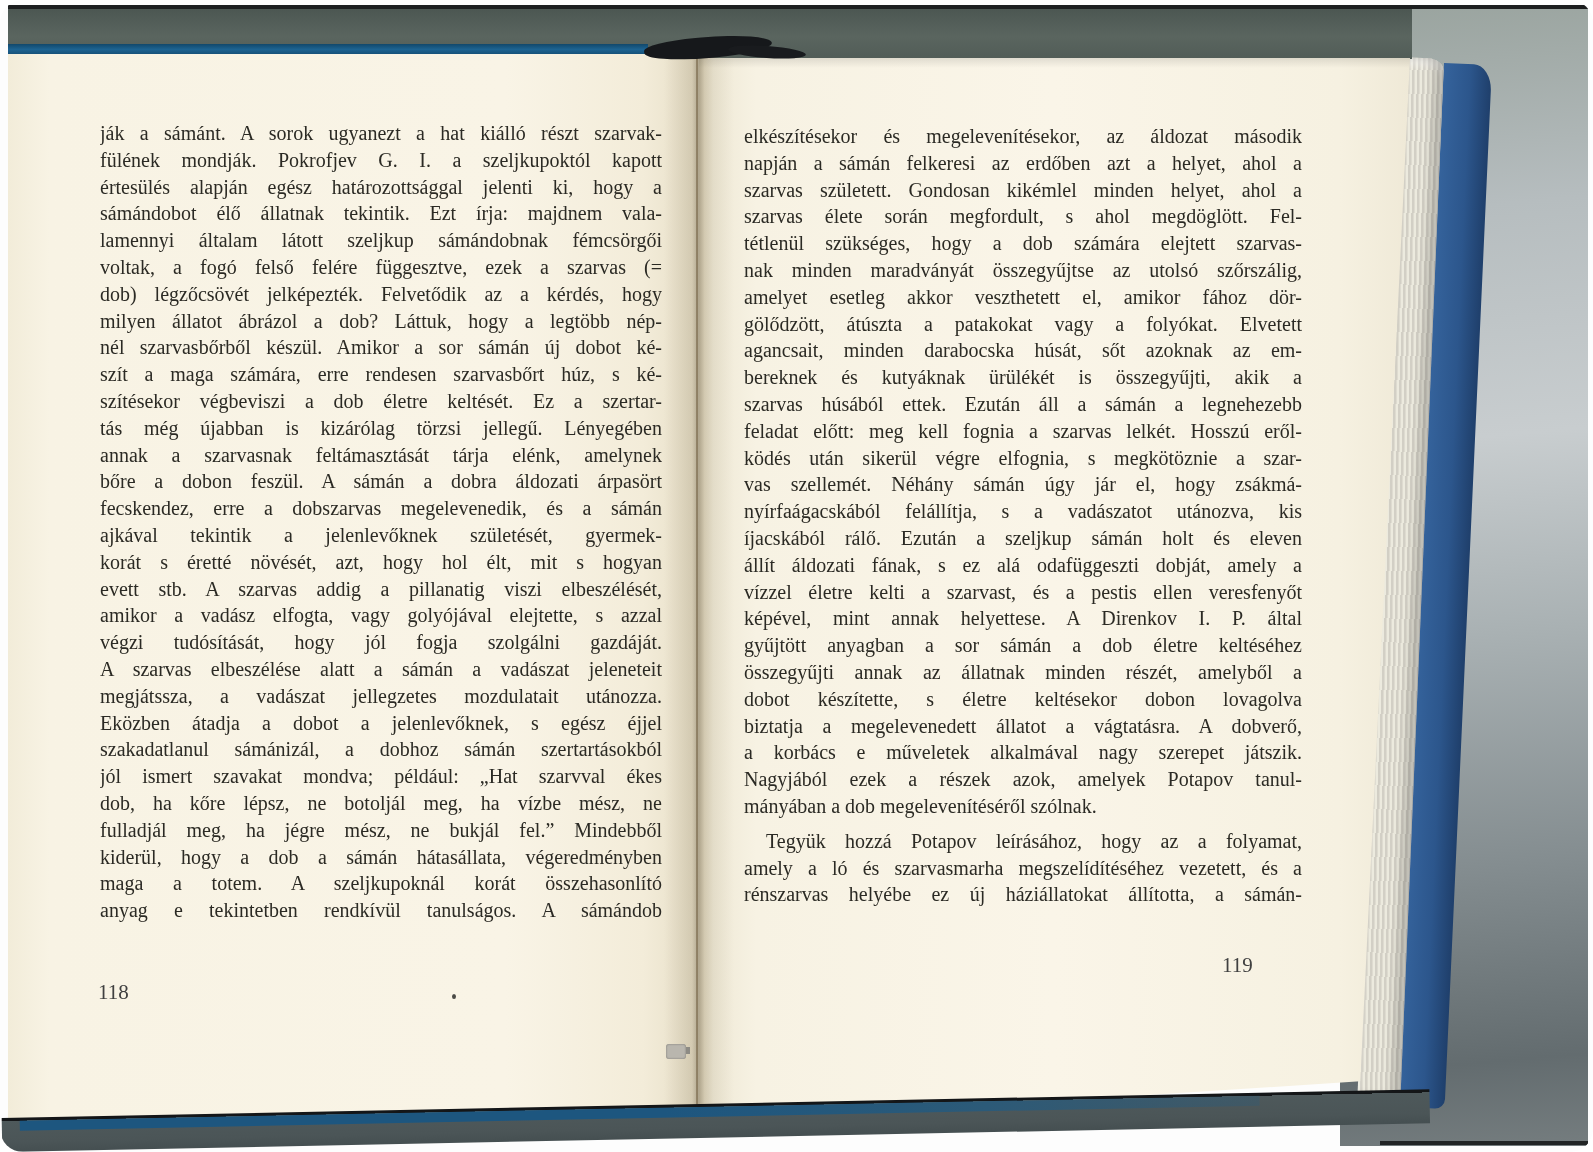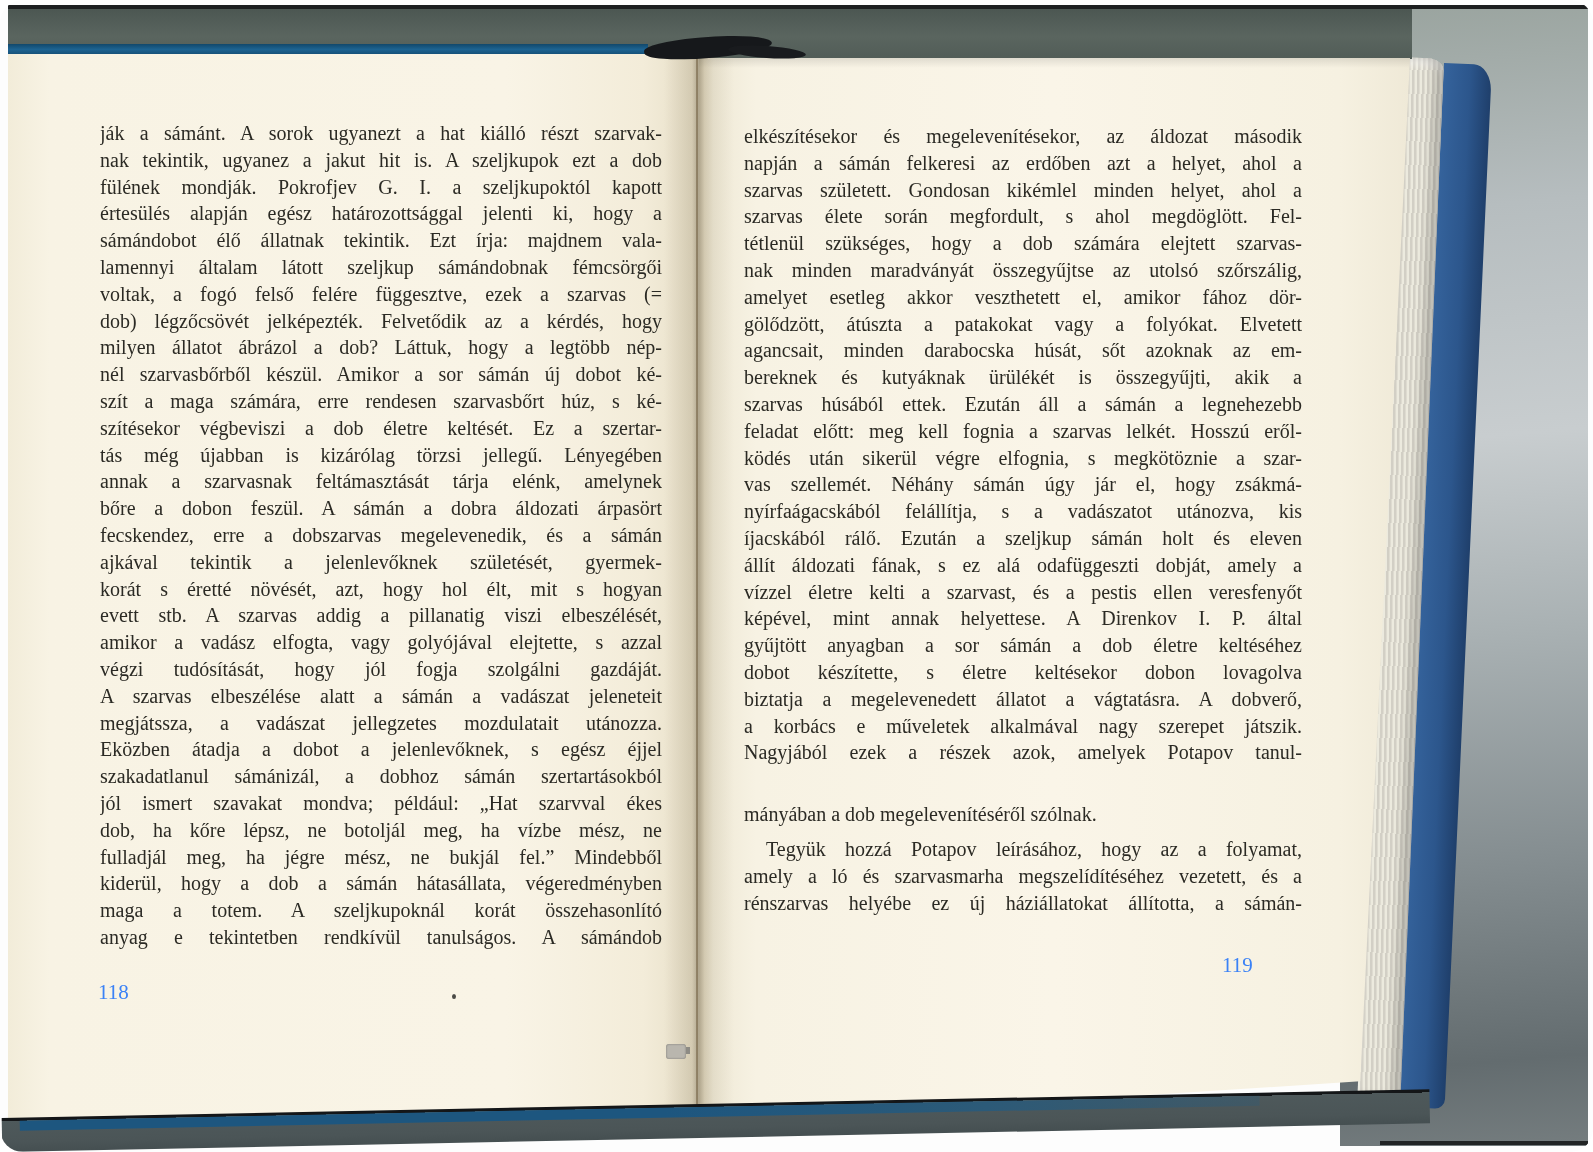--- a/index.html
+++ b/index.html
@@ -50,25 +50,25 @@
     transform-origin:0 50%;transform:rotate(-1.15deg);
     background:linear-gradient(180deg,#141618 0,#141618 3px,#4e595b 3px,#4b5557 70%,#454f51 100%);}
   .bottom-band .teal{position:absolute;left:18px;top:3px;width:1240px;height:10px;
     background:linear-gradient(90deg,#1d567f 0%,#1d567f 52%,#2c5a78 78%,rgba(44,90,120,.35) 100%);}
   
   .frame-top{position:absolute;left:8px;top:5px;width:1580px;height:4px;background:#1c1e1f;}
   .frame-bottom{position:absolute;left:1380px;top:1141px;width:208px;height:4px;background:#212425;}
   
   .text-col{position:absolute;color:#2b2a24;font-size:20px;line-height:26.8px;}
   .text-col .line{height:26.8px;overflow:hidden;text-align:justify;text-align-last:justify;}
-  .text-col .line.end{text-align-last:left;margin-top:35px;}
+  .text-col .line.end{text-align-last:left;}
   .text-col .line.indent{text-indent:22px;margin-top:8px;}
   .left-col{left:100px;top:120px;width:562px;}
   .right-col{left:744px;top:123px;width:558px;}
-  .pagenum{position:absolute;color:#3b82f6;font-size:21px;}
+  .pagenum{position:absolute;color:#404040;font-size:21px;}
   .pn-left{left:98px;top:980px;}
   .pn-right{left:1222px;top:953px;}
 </style>
 </head>
 <body>
 
 <div class="canvas">
   <div class="right-bg"></div>
   <div class="cover-edge"></div>
   <div class="page-stack"></div>
@@ -83,21 +83,20 @@
   <div class="sticker"></div>
   <div class="speck"></div>
 
   <div class="ribbon">
     <div class="r1"></div>
     <div class="r2"></div>
   </div>
 
   <div class="text-col left-col">
     <div class="line">ják a sámánt. A sorok ugyanezt a hat kiálló részt szarvak-</div>
-    <div class="line">nak tekintik, ugyanez a jakut hit is. A szeljkupok ezt a dob</div>
     <div class="line">fülének mondják. Pokrofjev G. I. a szeljkupoktól kapott</div>
     <div class="line">értesülés alapján egész határozottsággal jelenti ki, hogy a</div>
     <div class="line">sámándobot élő állatnak tekintik. Ezt írja: majdnem vala-</div>
     <div class="line">lamennyi általam látott szeljkup sámándobnak fémcsörgői</div>
     <div class="line">voltak, a fogó felső felére függesztve, ezek a szarvas (=</div>
     <div class="line">dob) légzőcsövét jelképezték. Felvetődik az a kérdés, hogy</div>
     <div class="line">milyen állatot ábrázol a dob? Láttuk, hogy a legtöbb nép-</div>
     <div class="line">nél szarvasbőrből készül. Amikor a sor sámán új dobot ké-</div>
     <div class="line">szít a maga számára, erre rendesen szarvasbőrt húz, s ké-</div>
     <div class="line">szítésekor végbeviszi a dob életre keltését. Ez a szertar-</div>
@@ -136,20 +135,21 @@
     <div class="line">szarvas húsából ettek. Ezután áll a sámán a legnehezebb</div>
     <div class="line">feladat előtt: meg kell fognia a szarvas lelkét. Hosszú eről-</div>
     <div class="line">ködés után sikerül végre elfognia, s megkötöznie a szar-</div>
     <div class="line">vas szellemét. Néhány sámán úgy jár el, hogy zsákmá-</div>
     <div class="line">nyírfaágacskából felállítja, s a vadászatot utánozva, kis</div>
     <div class="line">íjacskából rálő. Ezután a szeljkup sámán holt és eleven</div>
     <div class="line">állít áldozati fának, s ez alá odafüggeszti dobját, amely a</div>
     <div class="line">vízzel életre kelti a szarvast, és a pestis ellen veresfenyőt</div>
     <div class="line">képével, mint annak helyettese. A Direnkov I. P. által</div>
     <div class="line">gyűjtött anyagban a sor sámán a dob életre keltéséhez</div>
+    <div class="line">összegyűjti annak az állatnak minden részét, amelyből a</div>
     <div class="line">dobot készítette, s életre keltésekor dobon lovagolva</div>
     <div class="line">biztatja a megelevenedett állatot a vágtatásra. A dobverő,</div>
     <div class="line">a korbács e műveletek alkalmával nagy szerepet játszik.</div>
     <div class="line">Nagyjából ezek a részek azok, amelyek Potapov tanul-</div>
     <div class="line end">mányában a dob megelevenítéséről szólnak.</div>
     <div class="line indent">Tegyük hozzá Potapov leírásához, hogy az a folyamat,</div>
     <div class="line">amely a ló és szarvasmarha megszelídítéséhez vezetett, és a</div>
     <div class="line">rénszarvas helyébe ez új háziállatokat állította, a sámán-</div>
   </div>
 

